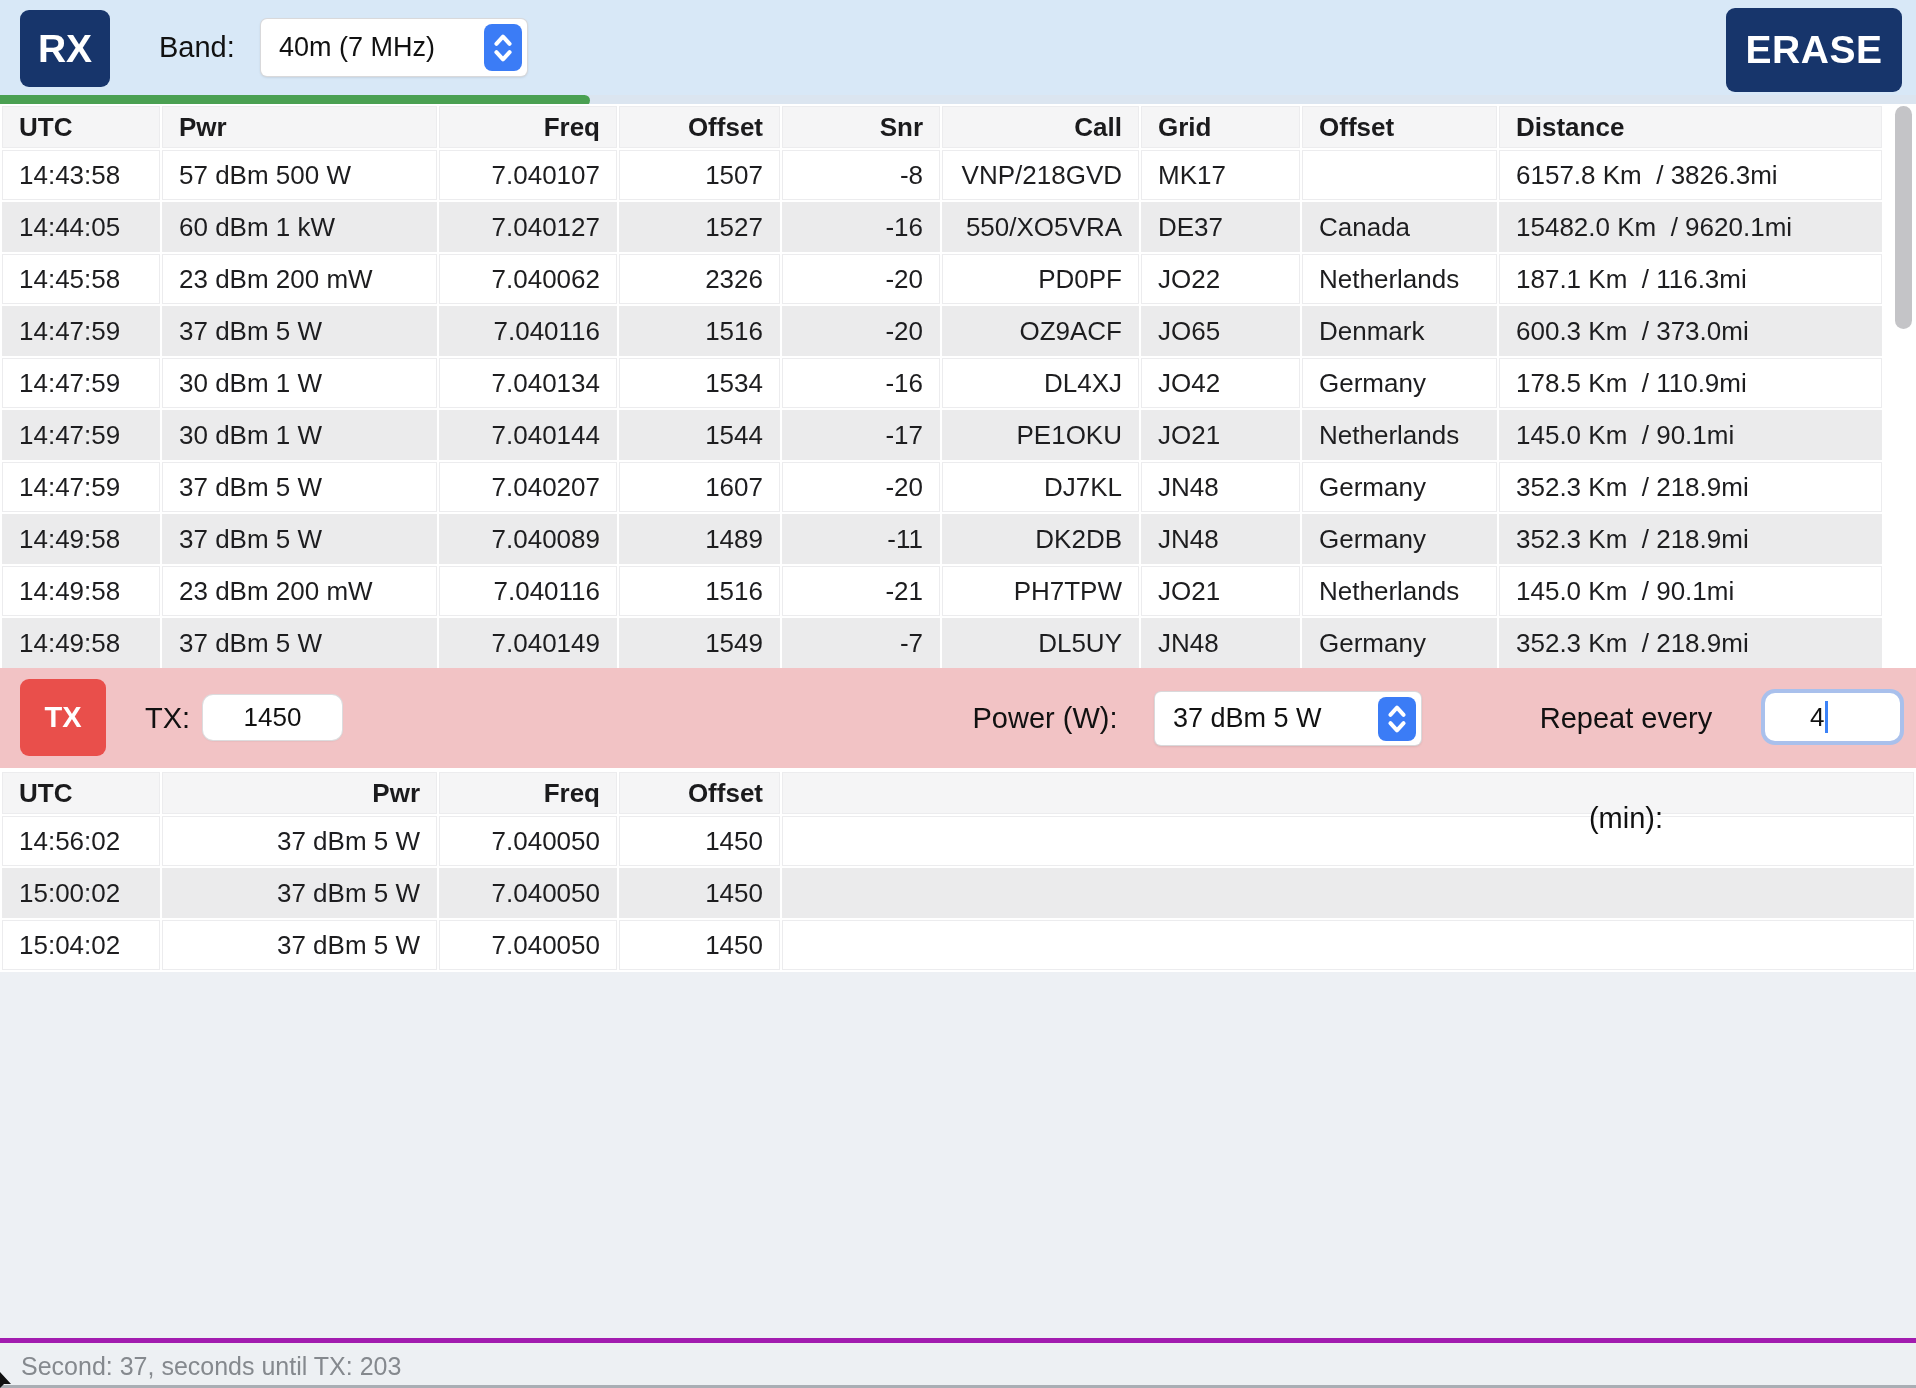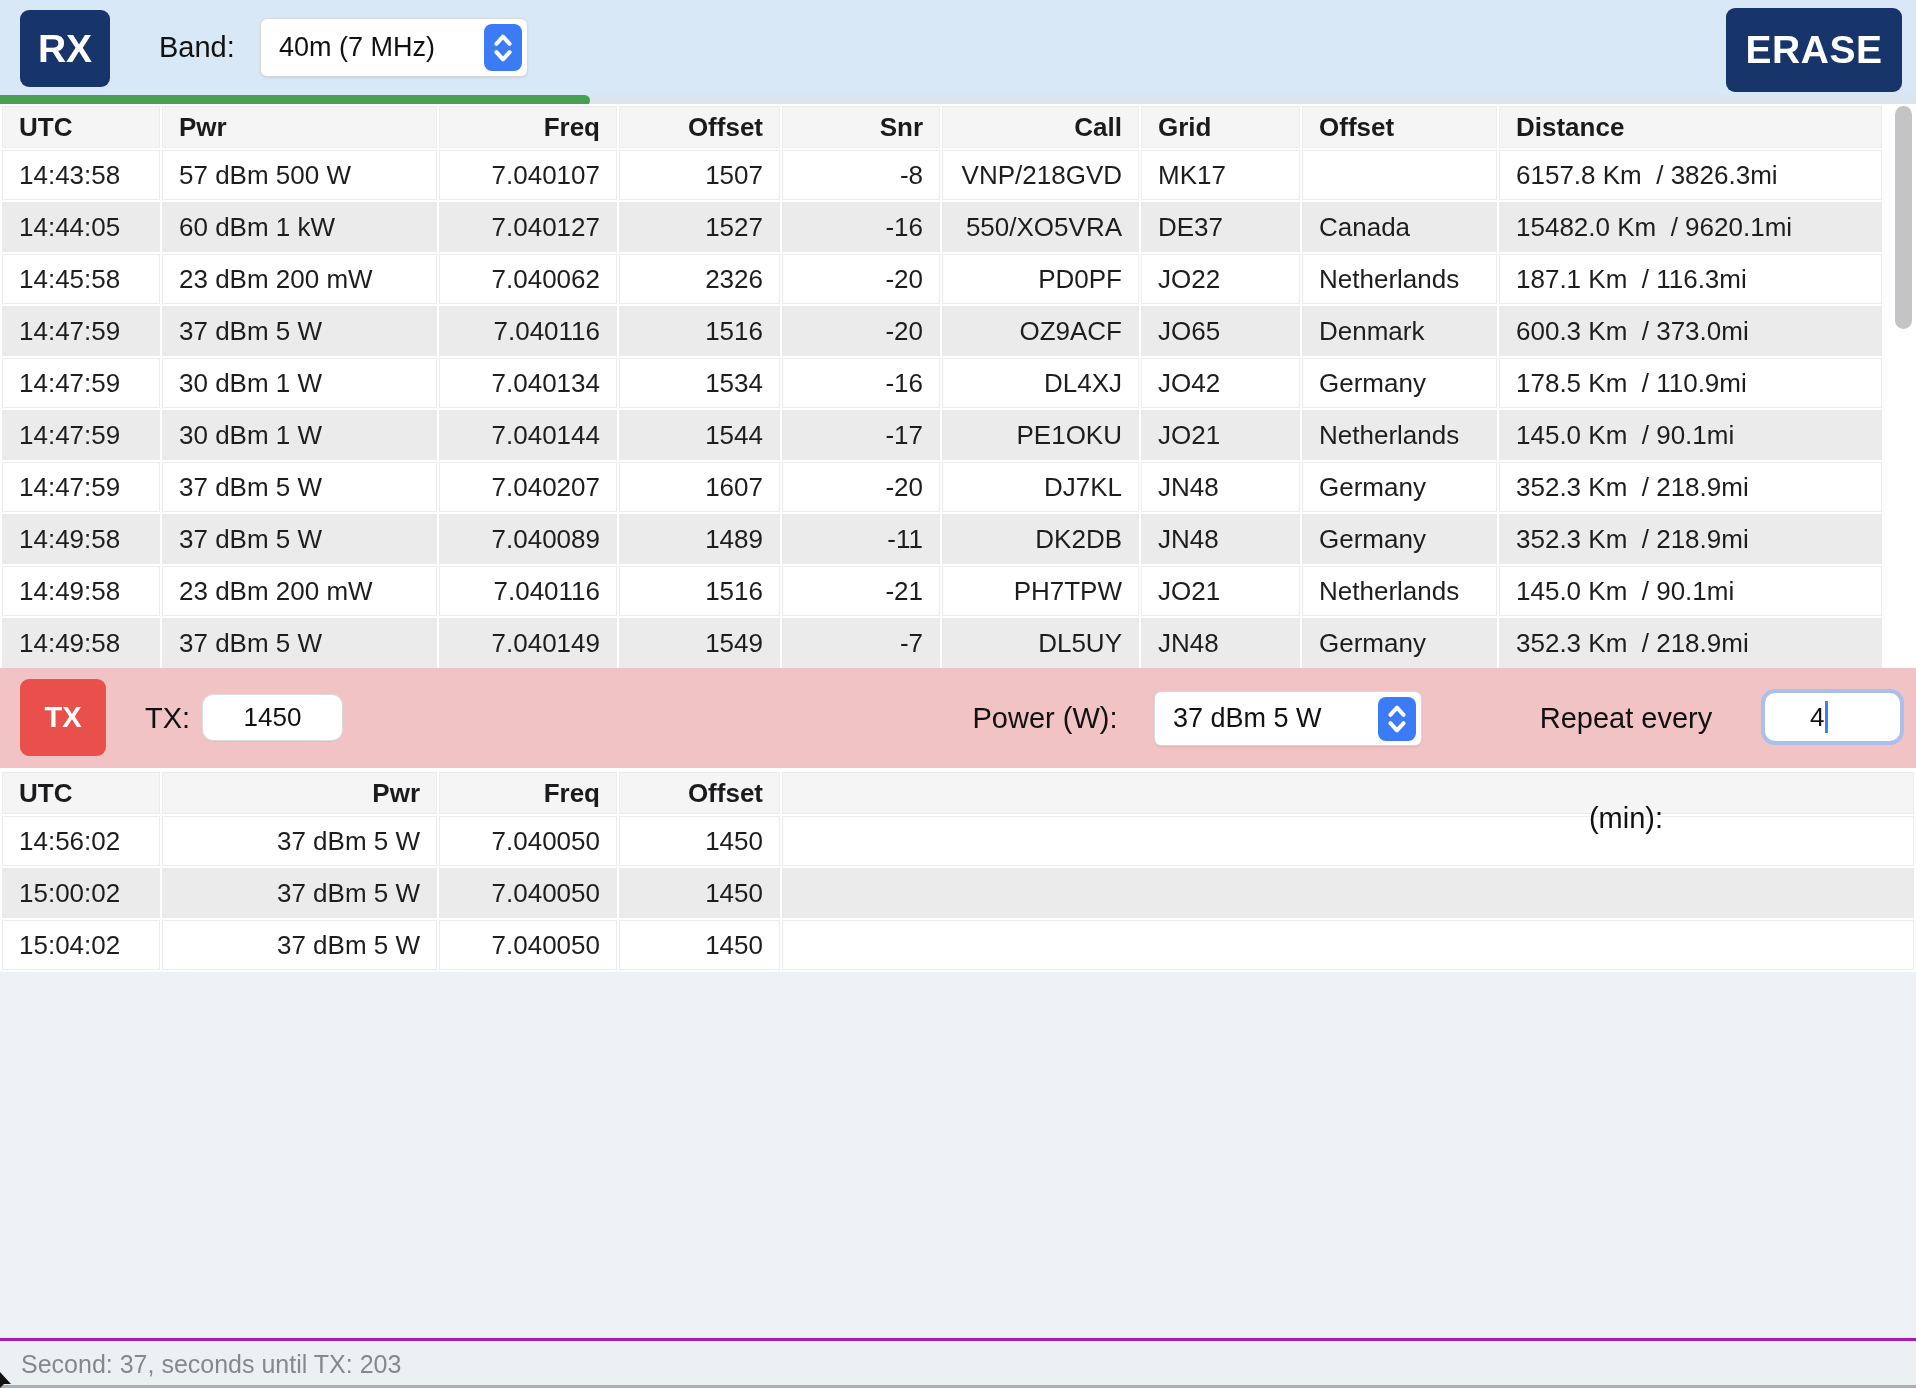--- a/index.html
+++ b/index.html
@@ -66,21 +66,21 @@
   .tx-offset-input { left:203px; top:27px; width:139px; height:45px; }
   .power-select { left:1155px; top:24px; width:266px; height:53px; }
   .power-select .stepper { height:44px; }
   .repeat-input { left:1765px; top:25px; width:135px; height:48px;
                   box-shadow:0 0 0 4px #a9c0ec; justify-content:flex-start; padding-left:45px; }
   .caret { display:inline-block; width:3px; height:32px; background:#3b82f7; margin-left:1px; }
 
   
   .lower-area { position:absolute; left:0; top:972px; width:1916px; height:366px; background:#edf0f4; }
   .status-bar { position:absolute; left:0; top:1338px; width:1916px; height:50px;
-                background:#edf0f3; border-top:3px solid #a21caf;
+                background:#edf0f3; border-top:5px solid #a21caf;
                 box-shadow:inset 0 -3px 0 #a9aeb4; }
   .status-text { position:absolute; left:21px; top:0; height:47px; line-height:47px;
                  font-size:25px; color:#85898e; }
   .cursor-icon { position:absolute; left:0; top:1372px; z-index:5; }
 
   .chev-svg { display:block; }
 </style>
 </head>
 <body>
 

